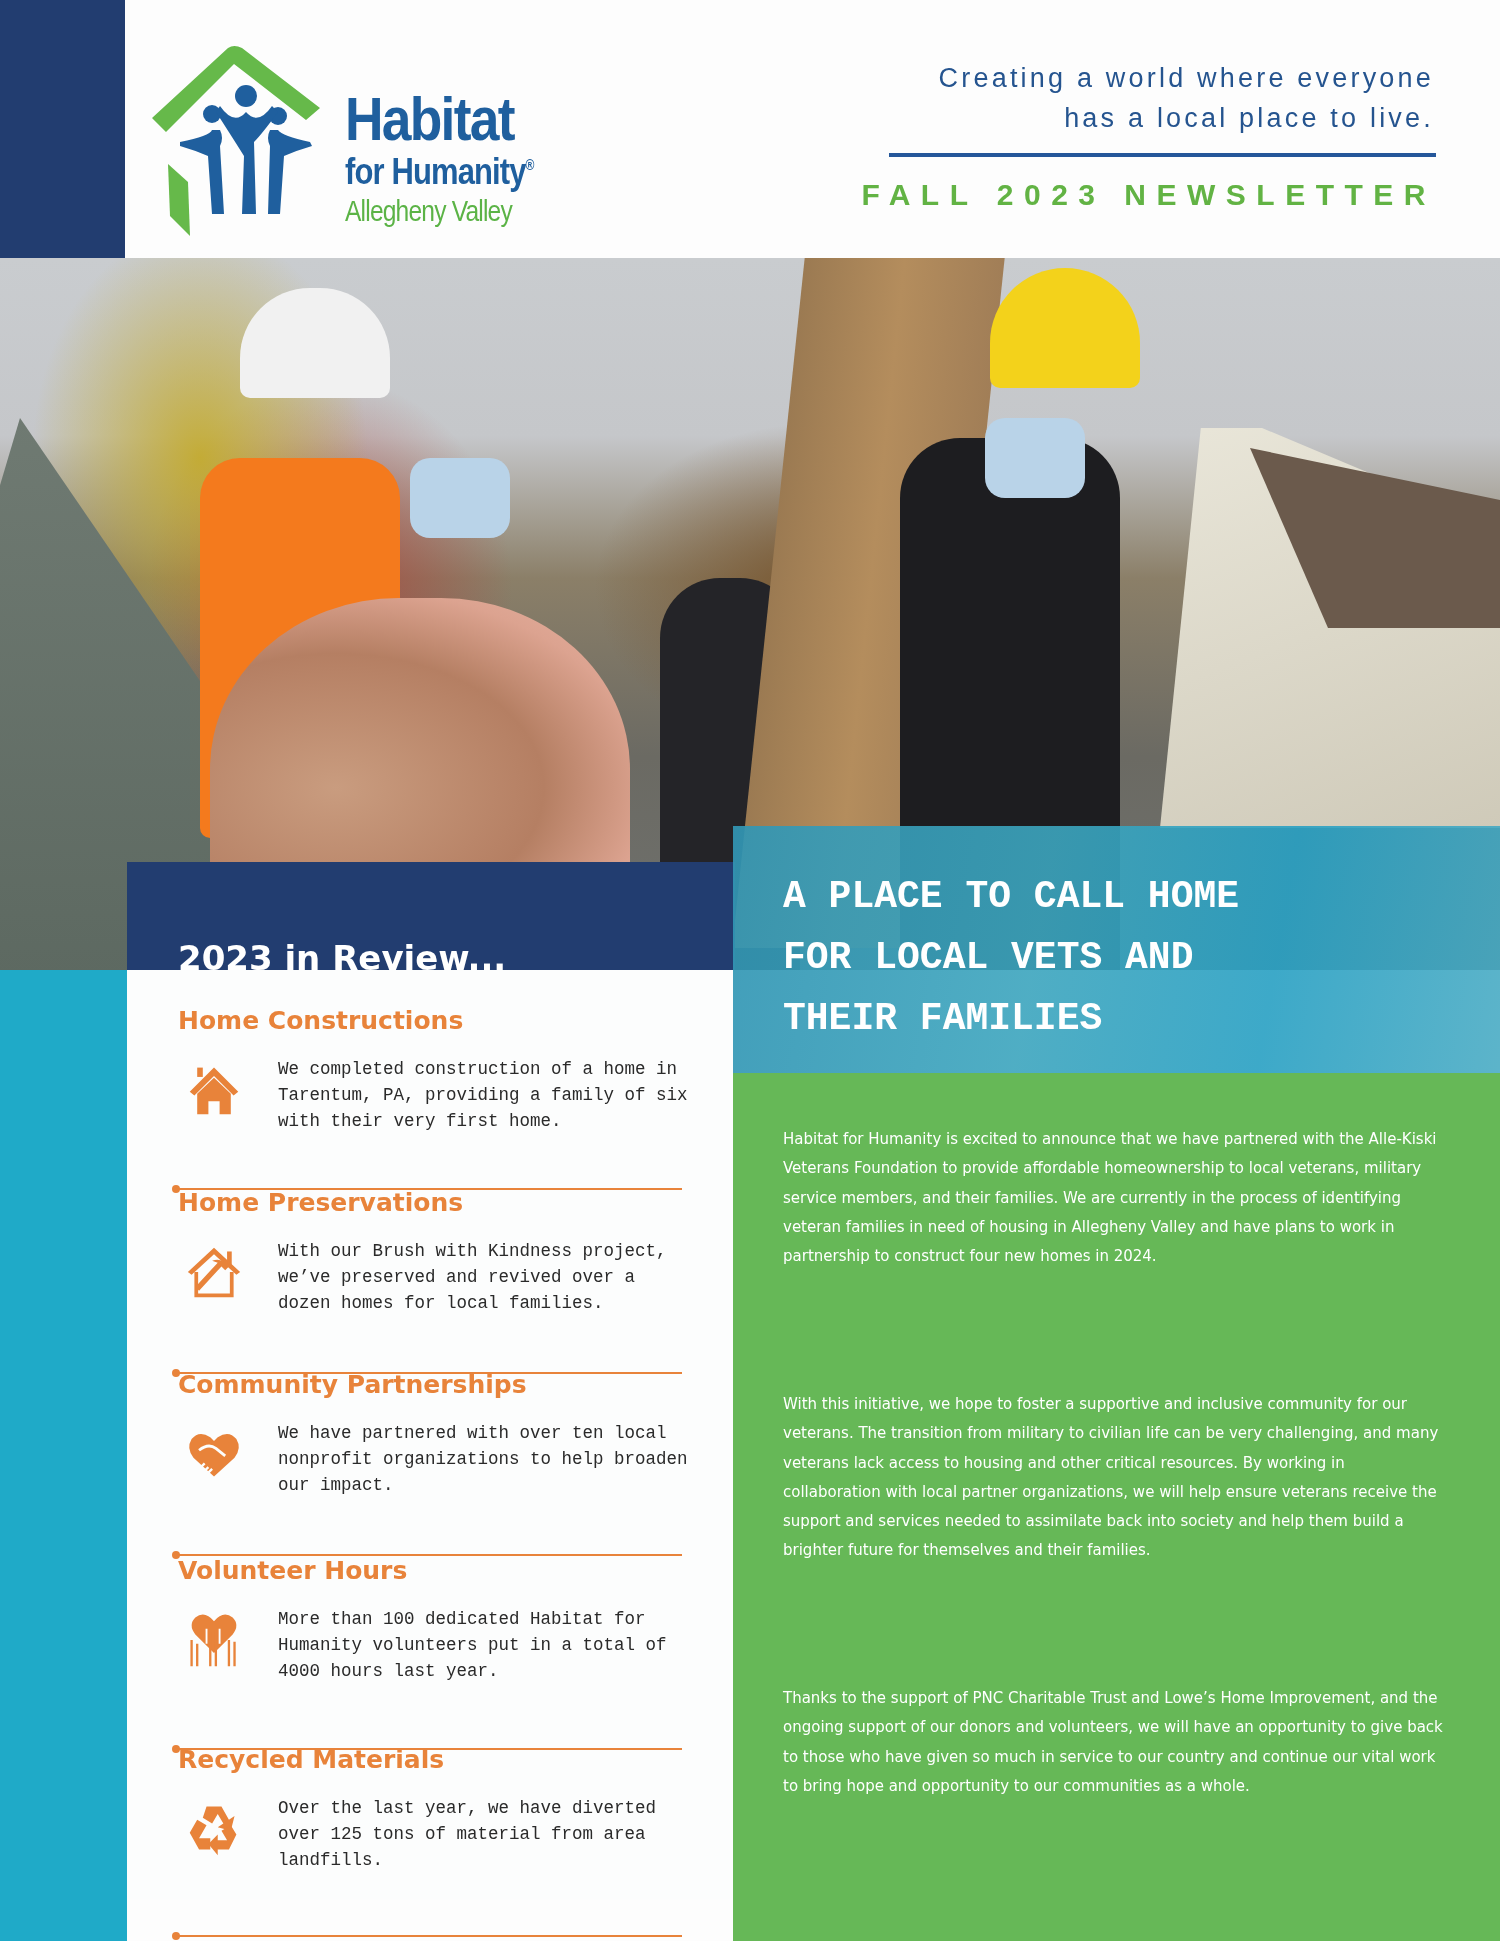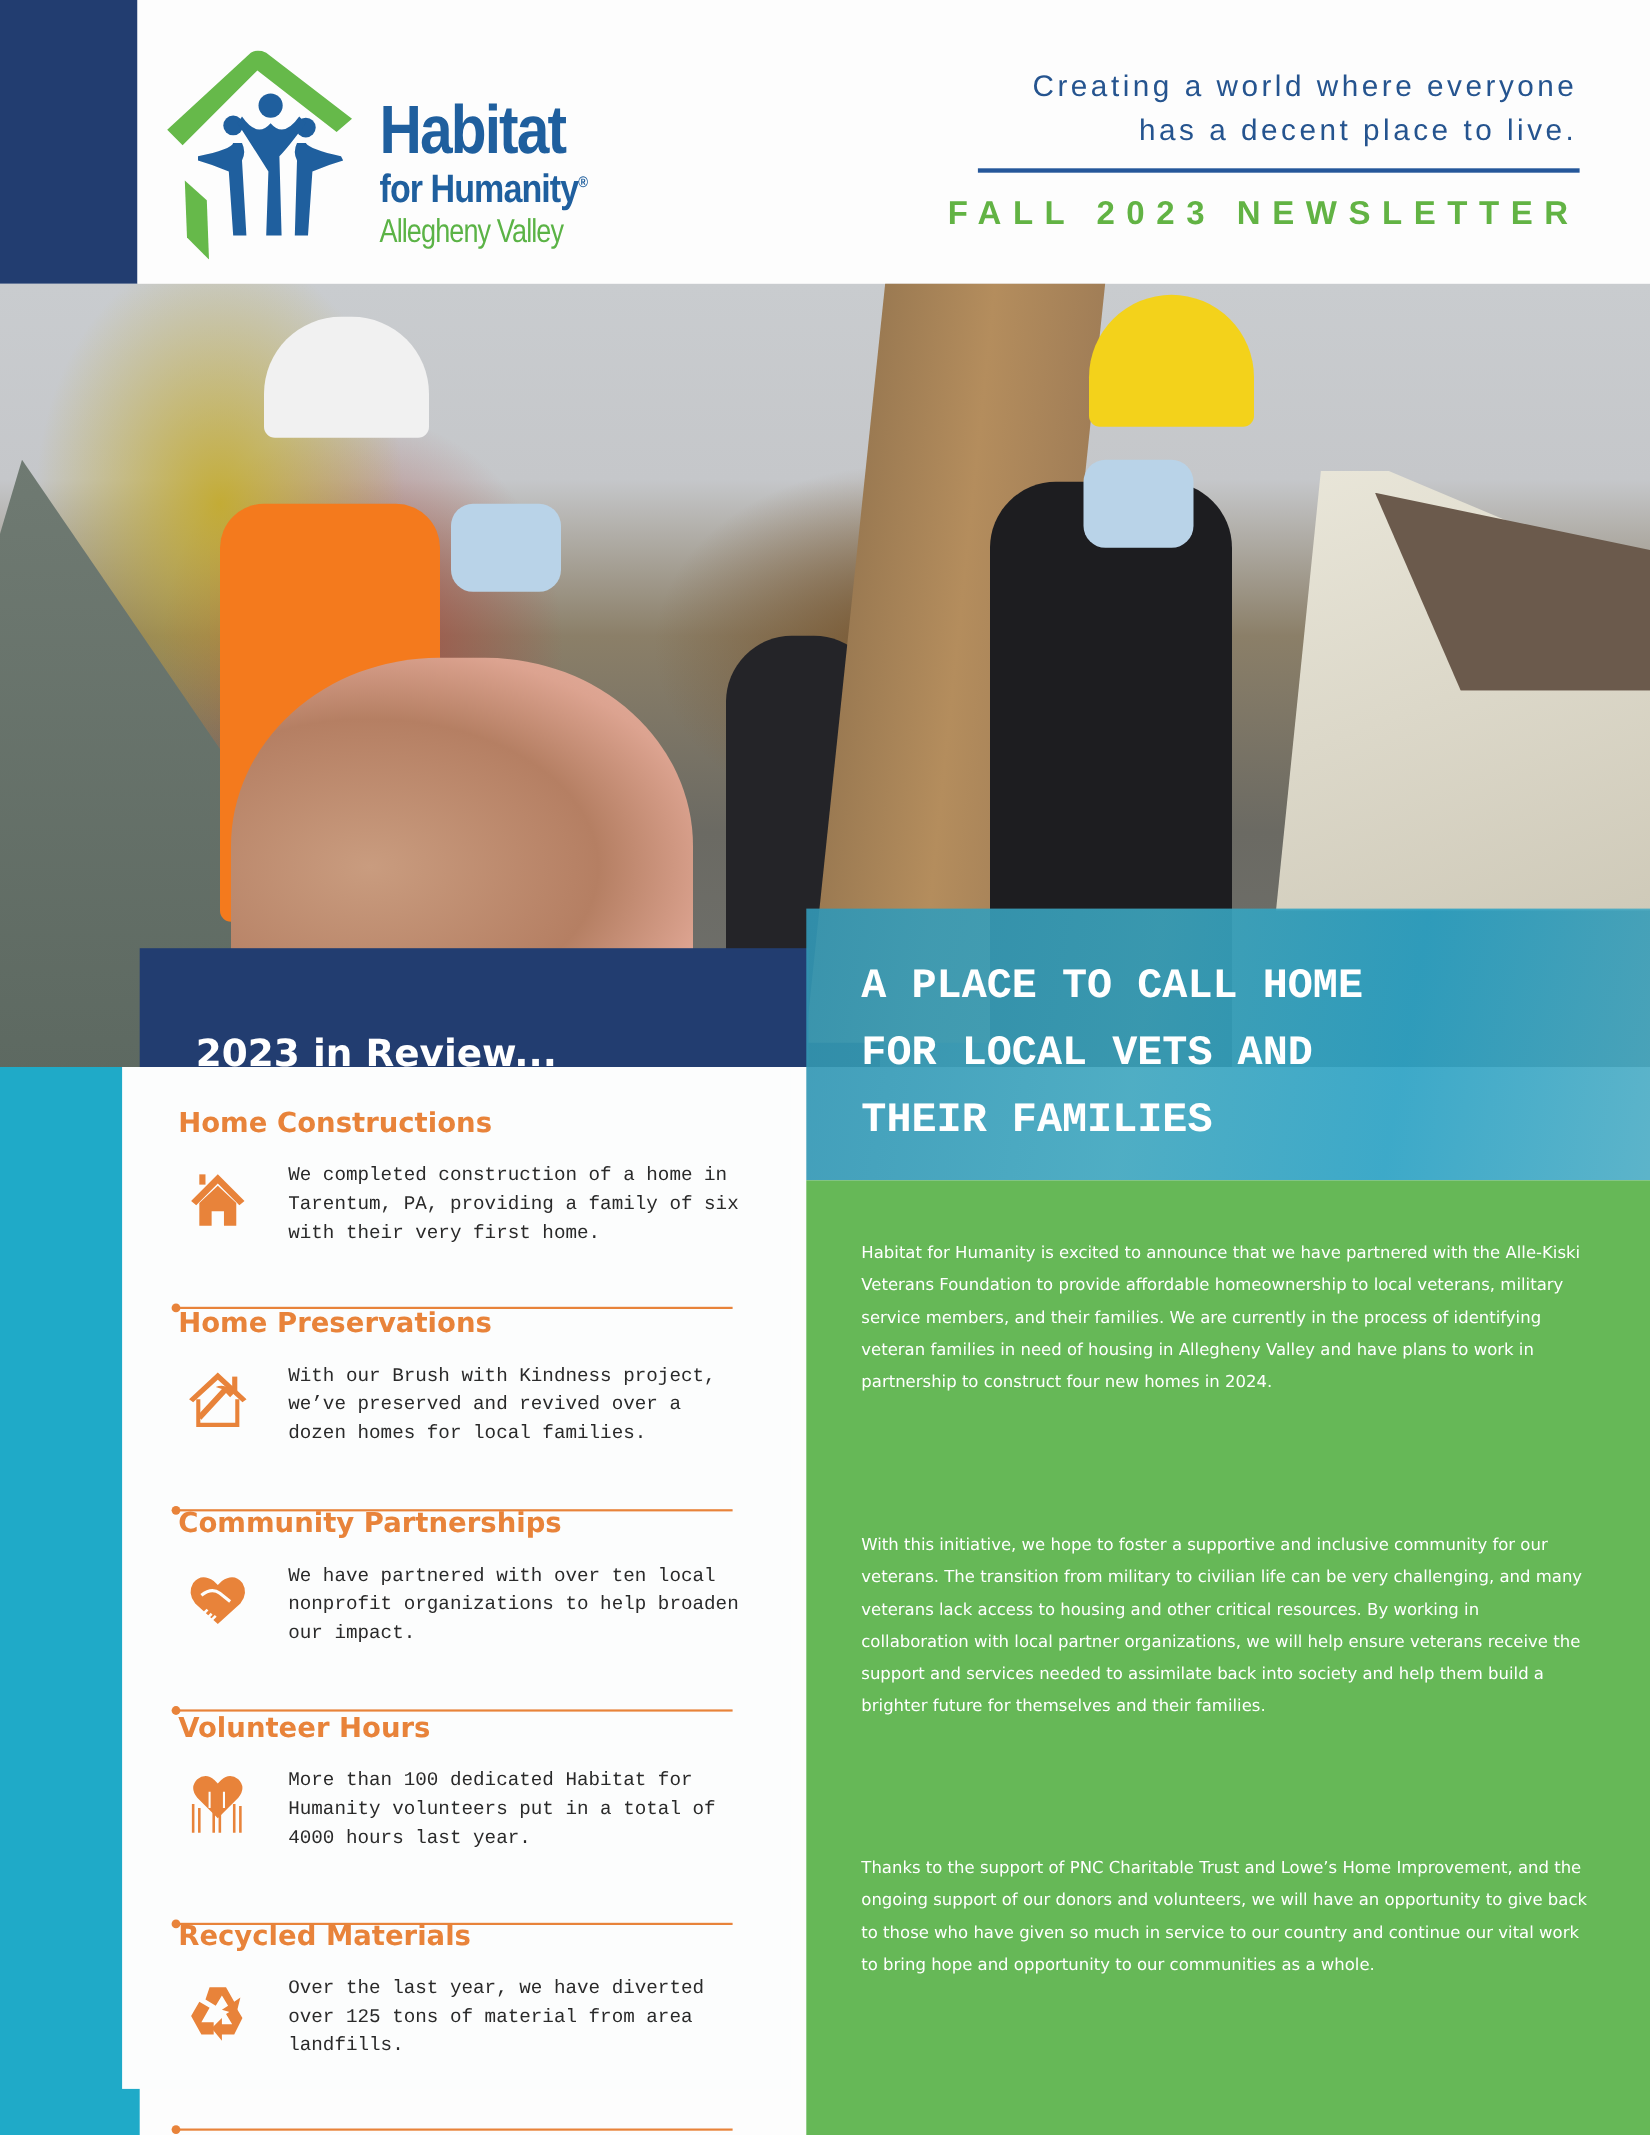--- a/index.html
+++ b/index.html
@@ -44,21 +44,21 @@
   .photo-middle-person { position: absolute; left: 660px; top: 320px; width: 140px; height: 400px; background: #242428; border-radius: 60px 60px 0 0; }
 
   
   #review-header { left: 127px; top: 862px; width: 608px; height: 108px; background: #223d70; }
   #review-title { position: absolute; left: 51px; top: 31px; color: #ffffff; font-family: "DejaVu Sans", sans-serif; font-weight: bold; font-size: 34px; letter-spacing: 0px; margin-top: 45px; }
 
   
   #teal-band { left: 0; top: 970px; width: 127px; height: 971px; background: #1faac8; }
 
   
-  #review-panel { left: 111px; top: 970px; width: 608px; height: 929px; background: #fcfdfd; padding-left: 38px; }
+  #review-panel { left: 127px; top: 970px; width: 608px; height: 929px; background: #fcfdfd; padding-left: 38px; }
   .review-item { position: absolute; left: 51px; width: 520px; }
   .review-item h3 { color: #e8833a; font-family: "DejaVu Sans", sans-serif; font-weight: bold; font-size: 25px; line-height: 1; white-space: nowrap; }
   .review-item .icon { position: absolute; left: 8px; top: 52px; width: 56px; height: 60px; }
   .review-item .icon svg { width: 100%; height: 100%; }
   .review-item p { position: absolute; left: 100px; top: 48px; width: 420px; color: #2a2a2a; font-family: Liberation Mono, monospace; font-size: 17.5px; line-height: 26px; }
   .review-item .rule { position: absolute; left: -4px; width: 508px; height: 2px; background: #e8833a; }
   .review-item .rule::before { content: ""; position: absolute; left: -2px; top: -3px; width: 8px; height: 8px; border-radius: 50%; background: #e8833a; }
 
   
   #feature-header { left: 733px; top: 826px; width: 767px; height: 247px;
@@ -89,21 +89,21 @@
     <path d="M70 60 Q84 80 96 66 Q108 80 122 60 L128 66 Q112 88 104 96 L106 168 L92 168 L94 110 Q84 94 66 66 Z" fill="#1f5f9e"></path>
     <path d="M160 96 Q132 90 128 84 L120 84 Q116 92 120 100 L118 168 L130 168 L134 110 Q148 104 162 100 Z" fill="#1f5f9e"></path>
   </svg>
   <div class="logo-word-habitat">Habitat</div>
   <div class="logo-word-for"><span>for Humanity</span><sup>®</sup></div>
   <div class="logo-word-av">Allegheny Valley</div>
 </div>
 
 <div id="tagline" class="abs">
   <div>Creating a world where everyone</div>
-  <div>has a decent place to live.</div>
+  <div>has a local place to live.</div>
 </div>
 <div id="tagline-rule" class="abs"></div>
 <div id="newsletter-label" class="abs">FALL 2023 NEWSLETTER</div>
 
 <div id="hero-photo" class="abs" role="img" aria-label="Volunteers in hard hats and masks carrying insulation and plywood at a build site">
   <div class="photo-house-left"></div>
   <div class="photo-house-right"></div>
   <div class="photo-roof-right"></div>
   <div class="photo-middle-person"></div>
   <div class="photo-shirt-orange"></div>

